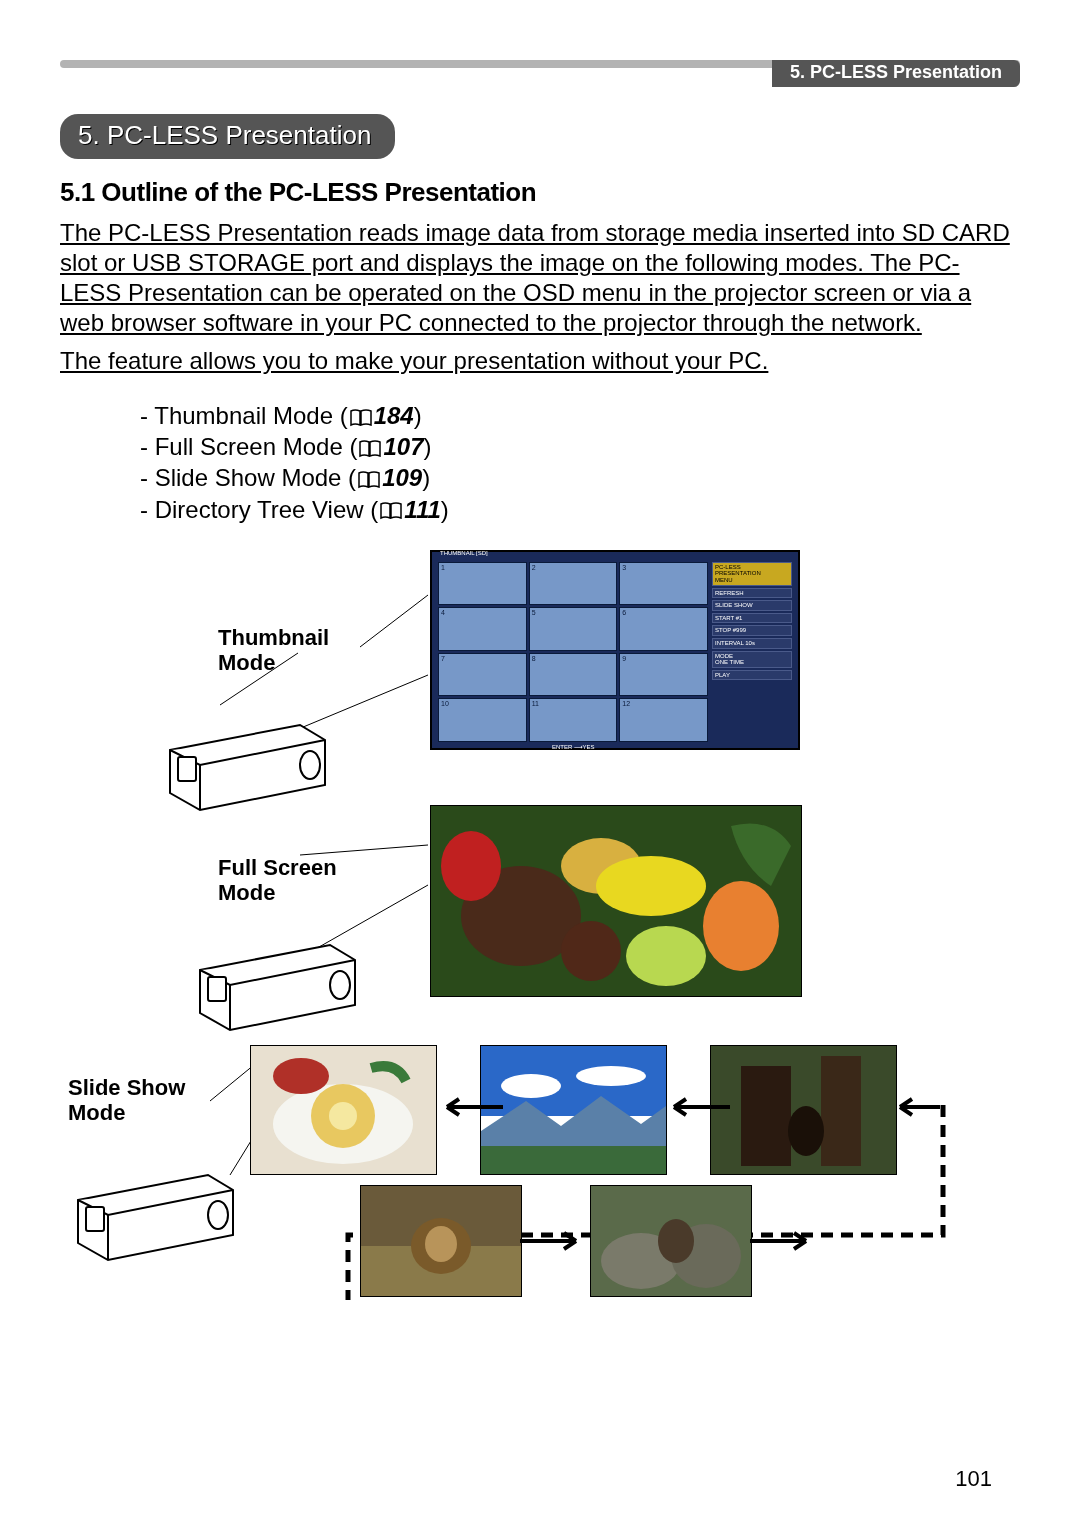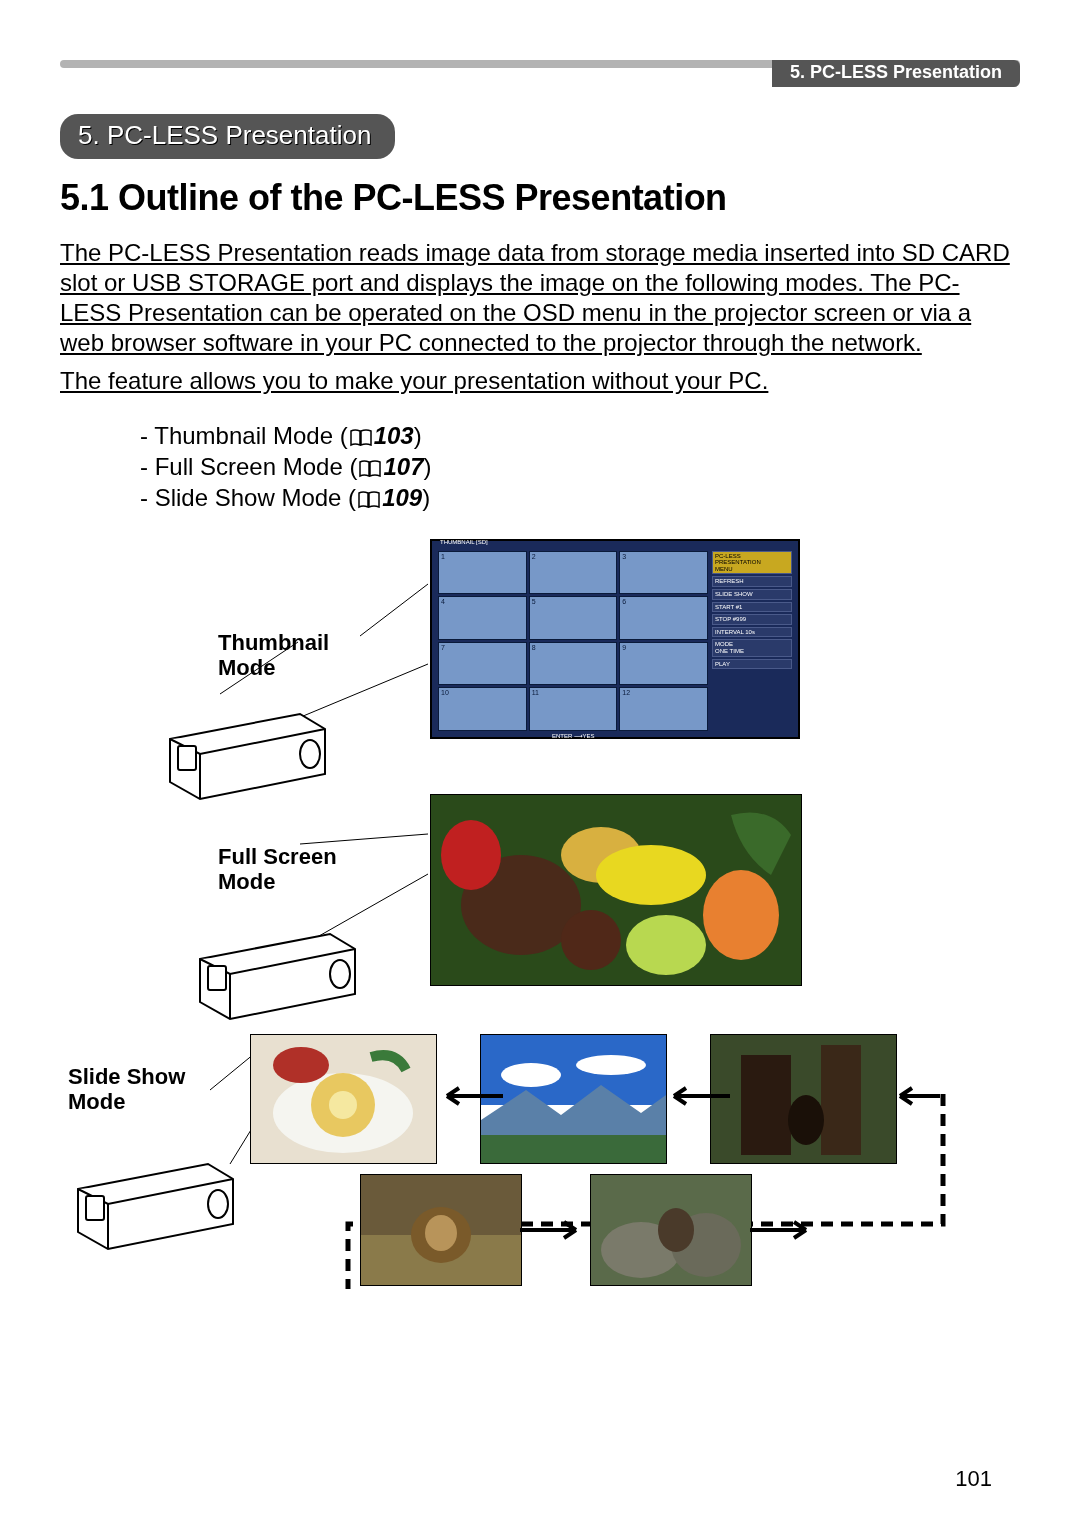--- a/index.html
+++ b/index.html
@@ -43,23 +43,23 @@
     display: inline-block;
     background: #555;
     color: #fff;
     font-size: 26px;
     padding: 6px 24px 8px 18px;
     border-radius: 18px;
     text-shadow: 1px 1px 0 #000;
     margin-bottom: 18px;
   }
   h1.heading {
-    font-size: 36px;
+    font-size: 26px;
     font-weight: 900;
-    margin: 0 0 19px 0;
+    margin: 0 0 10px 0;
     letter-spacing: -0.5px;
   }
   .body-text {
     font-size: 24px;
     line-height: 1.25;
     margin: 0 0 8px 0;
     text-decoration: underline;
   }
   .mode-list {
     margin-top: 24px;
@@ -182,50 +182,56 @@
   <h1 class="heading">5.1 Outline of the PC-LESS Presentation</h1>
 
   <p class="body-text">The PC-LESS Presentation reads image data from storage media inserted into SD CARD slot or USB STORAGE port and displays the image on the following modes. The PC-LESS Presentation can be operated on the OSD menu in the projector screen or via a web browser software in your PC connected to the projector through the network.</p>
   <p class="body-text">The feature allows you to make your presentation without your PC.</p>
 
   <div class="mode-list">
     <div class="row">
       - <span>Thumbnail Mode</span>
       (<svg class="book-icon" width="22" height="18" viewBox="0 0 22 18">
           <path d="M1 2 Q5 0 10 2 L10 16 Q5 14 1 16 Z M11 2 Q16 0 21 2 L21 16 Q16 14 11 16 Z" fill="none" stroke="#000" stroke-width="1.5"></path>
-        </svg><span class="page-ref">103</span>)
+        </svg><span class="page-ref">184</span>)
     </div>
     <div class="row">
       - <span>Full Screen Mode</span>
       (<svg class="book-icon" width="22" height="18" viewBox="0 0 22 18">
           <path d="M1 2 Q5 0 10 2 L10 16 Q5 14 1 16 Z M11 2 Q16 0 21 2 L21 16 Q16 14 11 16 Z" fill="none" stroke="#000" stroke-width="1.5"></path>
         </svg><span class="page-ref">107</span>)
     </div>
     <div class="row">
       - <span>Slide Show Mode</span>
       (<svg class="book-icon" width="22" height="18" viewBox="0 0 22 18">
           <path d="M1 2 Q5 0 10 2 L10 16 Q5 14 1 16 Z M11 2 Q16 0 21 2 L21 16 Q16 14 11 16 Z" fill="none" stroke="#000" stroke-width="1.5"></path>
         </svg><span class="page-ref">109</span>)
+    </div>
+    <div class="row">
+      - <span>Directory Tree View</span>
+      (<svg class="book-icon" width="22" height="18" viewBox="0 0 22 18">
+          <path d="M1 2 Q5 0 10 2 L10 16 Q5 14 1 16 Z M11 2 Q16 0 21 2 L21 16 Q16 14 11 16 Z" fill="none" stroke="#000" stroke-width="1.5"></path>
+        </svg><span class="page-ref">111</span>)
     </div>
   </div>
 
   
   <div class="diagram">
 
     <svg style="position:absolute;left:0;top:0;width:100%;height:100%;pointer-events:none" viewBox="0 0 960 840">
       <path d="M300 102 L368 50" stroke="#000" fill="none" stroke-width="1"></path>
       <path d="M238 108 L160 160" stroke="#000" fill="none" stroke-width="1"></path>
       <path d="M200 200 L368 130" stroke="#000" fill="none" stroke-width="1"></path>
       <path d="M240 310 L368 300" stroke="#000" fill="none" stroke-width="1"></path>
       <path d="M245 410 L368 340" stroke="#000" fill="none" stroke-width="1"></path>
       <path d="M150 556 L200 515" stroke="#000" fill="none" stroke-width="1"></path>
       <path d="M170 630 L210 565" stroke="#000" fill="none" stroke-width="1"></path>
     </svg>
 
-    <div class="d-label" style="left:158px;top:96px"><span style="white-space:pre-line">Thumbnail
+    <div class="d-label" style="left:158px;top:80px"><span style="white-space:pre-line">Thumbnail
 Mode</span></div>
     <div class="d-label" style="left:158px;top:310px"><span style="white-space:pre-line">Full Screen
 Mode</span></div>
     <div class="d-label" style="left:8px;top:530px"><span style="white-space:pre-line">Slide Show
 Mode</span></div>
 
     <svg class="projector" style="left:100px;top:150px" viewBox="0 0 170 120">
       <g fill="#fff" stroke="#000" stroke-width="2">
         <path d="M10 55 L140 30 L165 45 L165 90 L40 115 L10 98 Z"></path>
         <path d="M10 55 L40 70 L165 45"></path>

